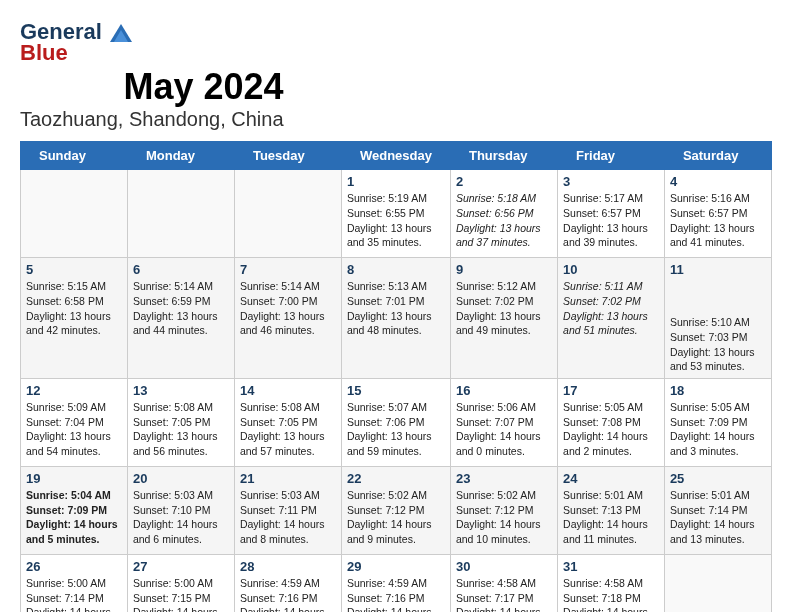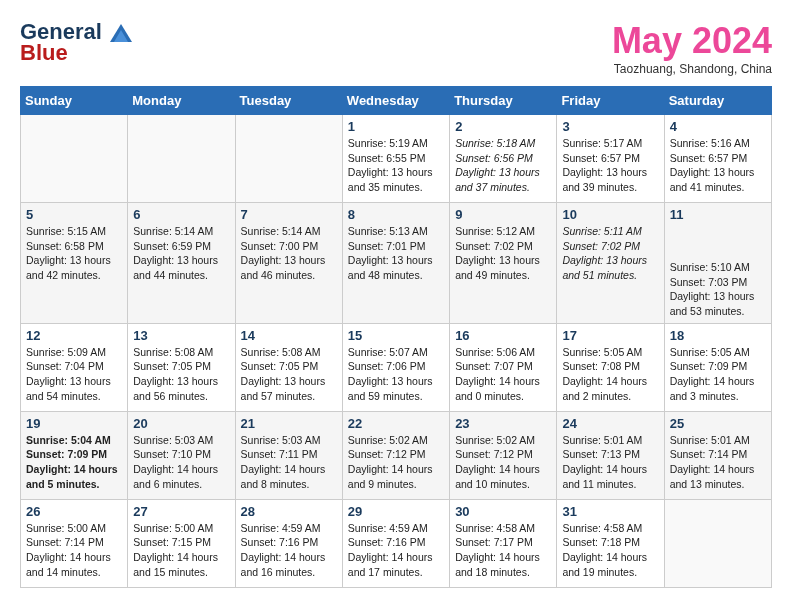--- a/index.html
+++ b/index.html
@@ -8,53 +8,54 @@
       background: #fff;
       width: 792px;
       min-height: 612px;
       padding: 20px;
     }
     .header {
       display: flex;
       justify-content: space-between;
       align-items: flex-start;
       margin-bottom: 10px;
+      flex-direction: column;
     }
     .logo {
       display: flex;
       align-items: center;
     }
     .logo-text {
       font-size: 22px;
       font-weight: bold;
       color: #1a3a5c;
       line-height: 1.1;
     }
     .title-block {
       text-align: right;
     }
     .month-title {
       font-size: 36px;
       font-weight: bold;
-      color: #ec4899;
+      color: #000000;
     }
     .subtitle {
-      font-size: 12px;
+      font-size: 20px;
       color: #333;
     }
     table {
       width: 100%;
       border-collapse: collapse;
       font-size: 11px;
     }
     thead tr th {
       background-color: #2a6db5;
       color: #fff;
       text-align: left;
-      padding: 6px 4px;
+      padding: 6px 18px;
       font-size: 13px;
       font-weight: bold;
       border: 1px solid #2a6db5;
     }
     tbody tr td {
       border: 1px solid #ccc;
       vertical-align: top;
       padding: 4px 5px;
       height: 88px;
       width: calc(100% / 7);

